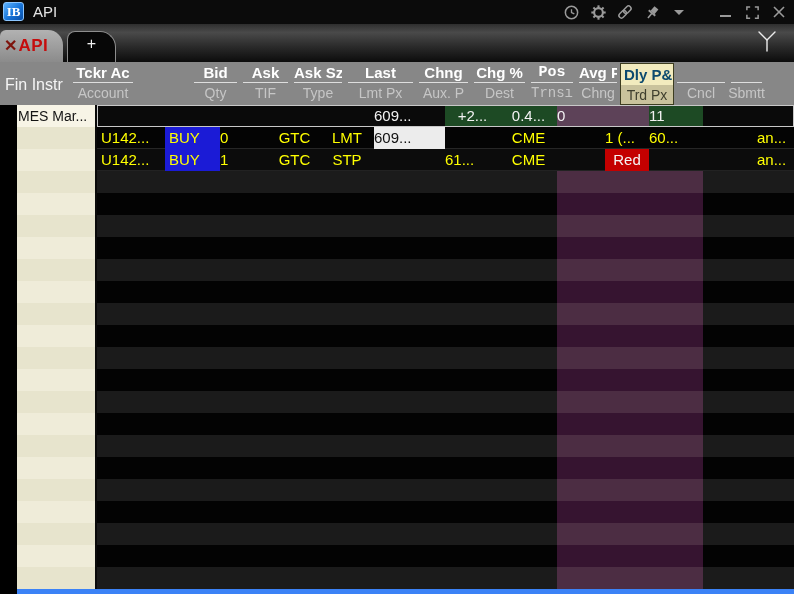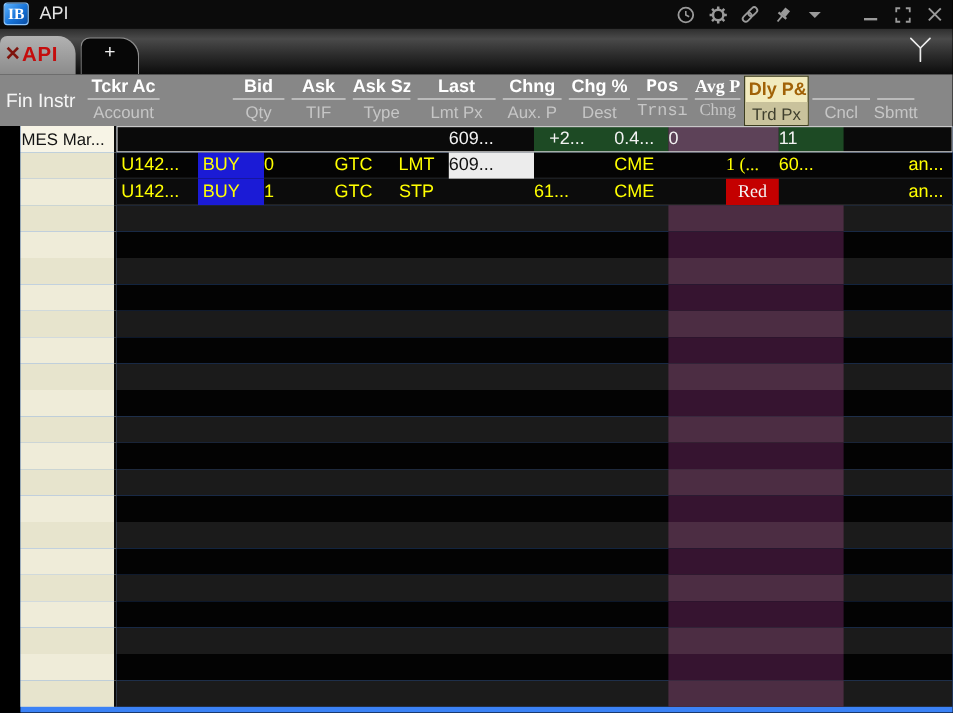--- a/index.html
+++ b/index.html
@@ -53,34 +53,34 @@
   .fin-instr { position:absolute; left:5px; top:14px; color:#f5f5f5; font-size:16px; }
   .hcols { position:absolute; left:68px; top:0; width:714px; height:43px; }
   .hcol { position:absolute; top:0; height:43px; overflow:hidden; cursor:pointer; }
   .h-top {
     height:21px; line-height:22px; color:#fff; font-weight:bold; font-size:15px;
     text-align:center; white-space:nowrap; overflow:hidden;
     border-bottom:1px solid #dedede; margin:0 3px;
   }
   .h-bot { height:20px; line-height:20px; color:#c6c6c6; font-size:14px; text-align:center; white-space:nowrap; overflow:hidden; }
   .hcol.hl { background:#f2ebbe; border:1px solid #3d3d20; top:1px; height:42px; z-index:2; }
-  .hcol.hl .h-top { color:#a16207; border-bottom:none; margin:0 1px; text-align:left; padding-left:2px; }
+  .hcol.hl .h-top { color:#0c4a6e; border-bottom:none; margin:0 1px; text-align:left; padding-left:2px; }
   .hcol.hl .h-bot { background:#c9c29c; color:#3f3f2e; height:21px; line-height:21px; }
 
   
   .c-account { left:2px;  width:66px; }
   .c-actn    { left:68px; width:55px; }
   .c-qty     { left:123px;width:49px; }
   .c-tif     { left:172px;width:51px; }
   .c-type    { left:223px;width:54px; }
   .c-lmtpx   { left:277px;width:71px; }
   .c-auxp    { left:348px;width:55px; }
   .c-dest    { left:403px;width:57px; }
   .c-trnsi   { left:460px;width:48px;font-family:Liberation Mono, monospace; }
-  .c-stts    { left:508px;width:44px;font-family:Liberation Serif, serif; }
+  .c-stts    { left:508px;width:44px; }
   .c-trdpx   { left:552px;width:54px; }
   .c-cncl    { left:606px;width:54px; }
   .c-sbmtt   { left:660px;width:37px; }
 
   
   .body { position:absolute; left:17px; top:105px; width:782px; height:489px; background:#3b82f6; }
   .leftcol { position:absolute; left:0; top:0; width:80px; height:484px; }
   .lrow { position:absolute; left:0; width:80px; height:22px; border-right:2px solid #0a0a0a; }
   .lrow.sel { background:#f7f4e6; }
   .lrow .instr { display:block; color:#141414; font-size:14px; line-height:22px; padding-left:1px; white-space:nowrap; overflow:hidden; }

